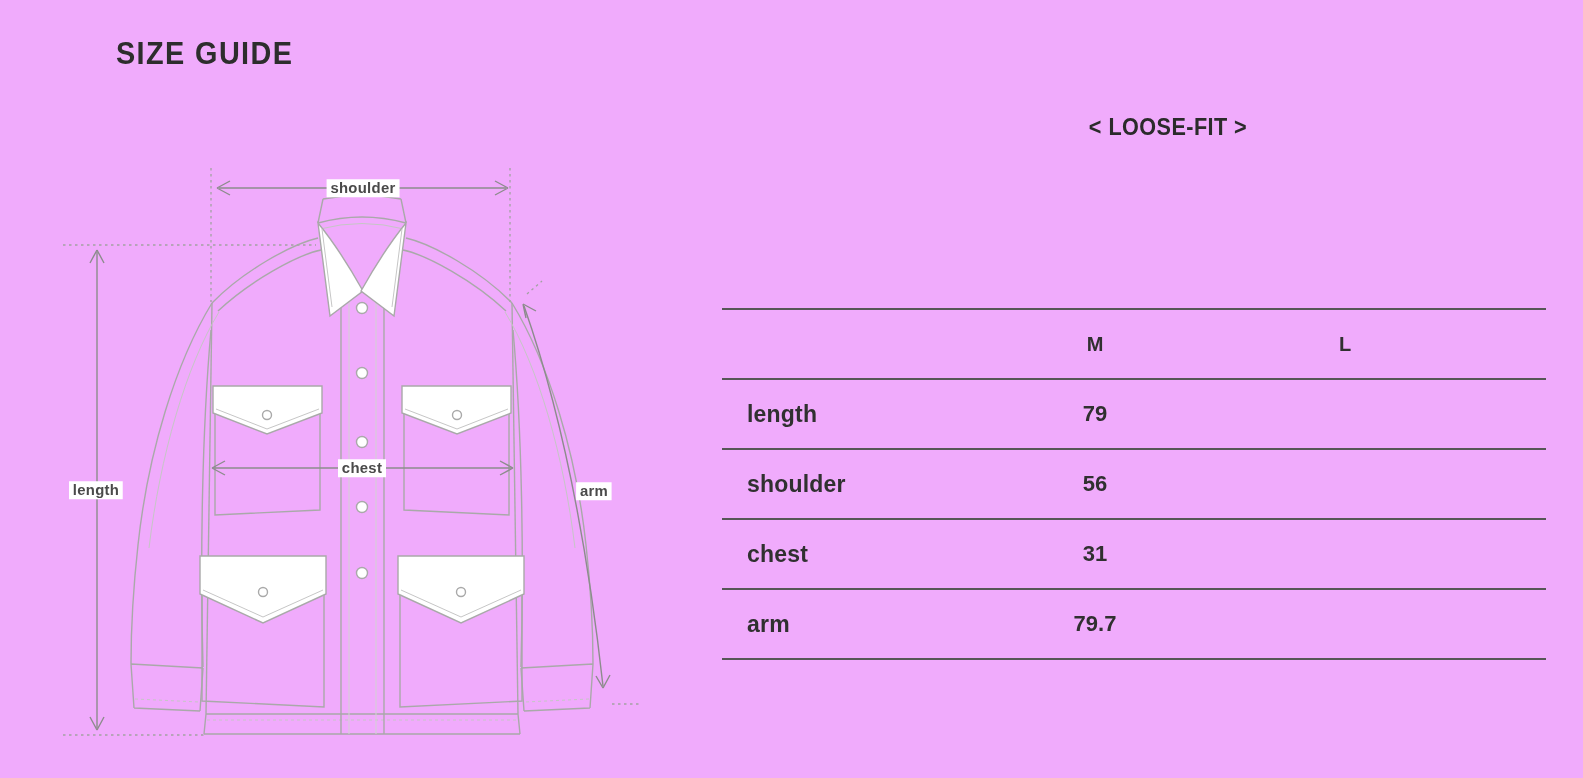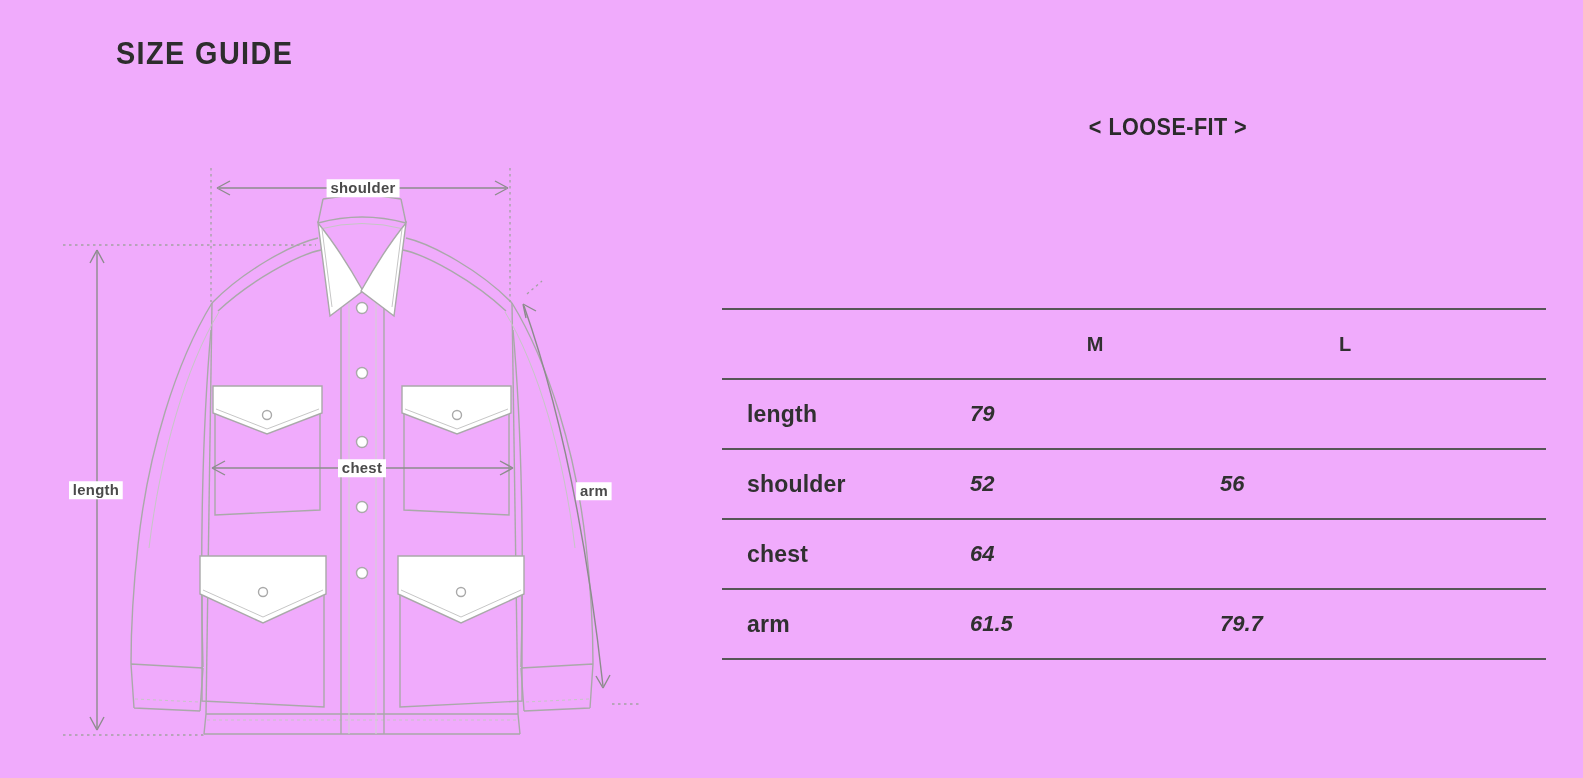--- a/index.html
+++ b/index.html
@@ -30,21 +30,21 @@
   
   .size-table{
     position:absolute;left:722px;top:308px;width:824px;
     border-bottom:2px solid #565656;color:#303030;
   }
   .trow{
     display:grid;grid-template-columns:248px 250px 250px 1fr;
     align-items:center;height:68px;border-top:2px solid #565656;
   }
   .c-label{padding-left:25px;font-size:23px;font-weight:700;letter-spacing:0.2px;}
-  .c-val{text-align:left;font-size:22px;font-weight:700;font-style:italic;}
+  .c-val{text-align:center;font-size:22px;font-weight:700;}
   .c-head{text-align:center;font-size:20px;font-weight:700;}
 </style>
 </head>
 <body>
 
 <div class="canvas">
 
   <h1 class="page-title">SIZE GUIDE</h1>
 
   <div class="fit-heading">&lt; LOOSE-FIT &gt;</div>
@@ -183,30 +183,28 @@
       <div class="c-head">L</div>
       <div></div>
     </div>
     <div class="trow">
       <div class="c-label">length</div>
       <div class="c-val">79</div>
       <div></div>
     </div>
     <div class="trow">
       <div class="c-label">shoulder</div>
-      <div class="c-val">52</div>
       <div class="c-val">56</div>
       <div></div>
     </div>
     <div class="trow">
       <div class="c-label">chest</div>
-      <div class="c-val">64</div>
+      <div class="c-val">31</div>
       <div></div>
     </div>
     <div class="trow">
       <div class="c-label">arm</div>
-      <div class="c-val">61.5</div>
       <div class="c-val">79.7</div>
       <div></div>
     </div>
   </div>
 
 </div>
 
 </body></html>

